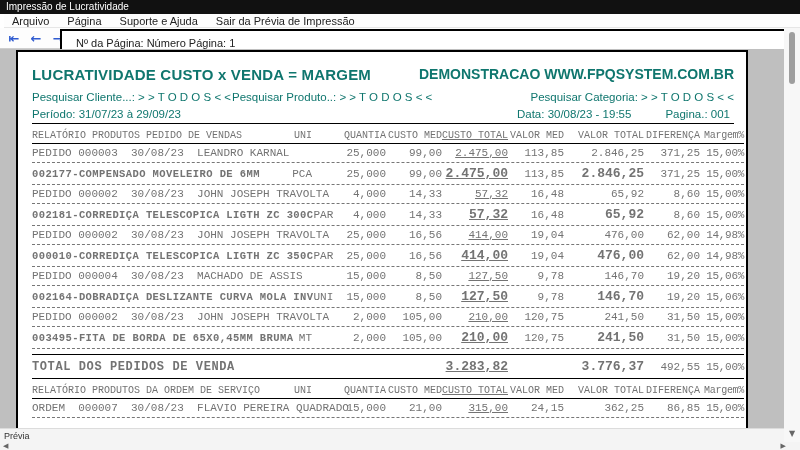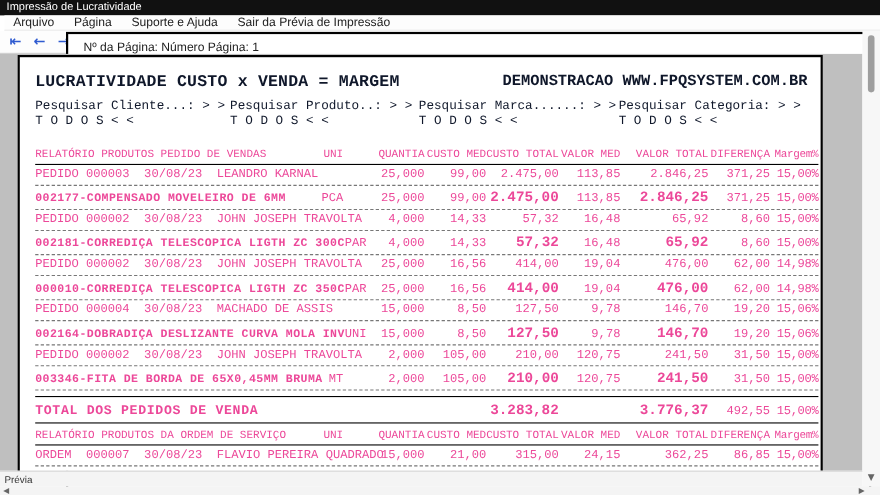--- a/index.html
+++ b/index.html
@@ -40,42 +40,42 @@
   .zoom-select{margin-left:34px;width:26px;height:15px;border:1px solid #919191;background:#fff;
        display:flex;align-items:center;justify-content:space-between;padding:0 3px;box-sizing:border-box;
        font-size:10px;color:#222;}
   .zoom-select .chev{font-size:8px;color:#555;}
   .tlabel{font-size:11px;color:#222;margin-left:6px;}
   .tlabel.page{margin-left:44px;}
   
   .viewport{position:absolute;top:49px;left:0;width:784px;height:379px;background:#bfbfbf;overflow:hidden;}
   .page{position:absolute;top:1px;left:16px;width:732px;height:620px;background:#fff;
         border:2px solid #000;box-sizing:border-box;padding:6px 2px 0 14px;}
-  .rpt-head{padding-right:10px;color:#0f172a;font-family:Liberation Mono, monospace;}
+  .rpt-head{padding-right:10px;color:#0f766e;}
   .rpt-titles{display:flex;justify-content:space-between;margin-top:8px;}
   .rpt-title-l{font-size:15px;font-weight:bold;letter-spacing:0.2px;}
   .rpt-title-r{font-size:14px;font-weight:bold;}
   .rpt-filters{display:flex;justify-content:space-between;margin-top:7px;font-size:11.5px;}
   .rpt-filters .col{display:flex;flex-direction:row;gap:1px;line-height:14px;}
   .rpt-period{display:flex;justify-content:space-between;margin-top:4px;font-size:11.5px;
               border-bottom:1.5px solid #000;padding-bottom:3px;}
   .rpt-period .right{display:flex;gap:34px;padding-right:4px;}
   
-  .rpt-table{font-family:"Liberation Mono",monospace;color:#ec4899;margin-top:14px;}
+  .rpt-table{font-family:"Liberation Mono",monospace;color:#737373;margin-top:2px;}
   .trow{display:flex;align-items:baseline;padding:3px 0 3px 0;border-bottom:1px dashed #777;}
   .trow.thead{border-bottom:1.3px solid #000;font-size:10px;padding:4px 0 2px 0;}
   .trow.total{border-top:1.5px solid #000;border-bottom:1.5px solid #000;margin-top:5px;padding:4px 0;}
   .trow.thead2{margin-top:2px;}
   .c-combo{width:280px;display:flex;white-space:pre;flex:none;}
   .c-combo .desc{white-space:pre;}
   .c-combo .uni{margin-left:auto;white-space:pre;}
   .num{flex:none;text-align:right;white-space:pre;}
   .c-qty{width:74px;}
   .c-custo_med{width:56px;}
-  .c-custo_total{width:66px;}
+  .c-custo_total{width:66px;text-decoration:underline;}
   .c-valor_med{width:56px;}
   .c-valor_total{width:80px;}
   .c-dif{width:56px;}
   .c-margem{width:44px;letter-spacing:-0.3px;}
   .trow{font-size:11px;}
   .trow.product .desc{font-weight:bold;font-size:10.5px;letter-spacing:0.4px;}
   .trow.product .c-custo_total,.trow.product .c-valor_total{font-weight:bold;font-size:13px;}
   .trow.total .desc{font-weight:bold;font-size:12px;letter-spacing:0.6px;}
   .trow.total .c-custo_total,.trow.total .c-valor_total{font-weight:bold;font-size:13px;}
   
@@ -167,23 +167,29 @@
       <div class="rpt-titles">
         <span class="rpt-title-l">LUCRATIVIDADE CUSTO x VENDA = MARGEM</span>
         <span class="rpt-title-r">DEMONSTRACAO WWW.FPQSYSTEM.COM.BR</span>
       </div>
       <div class="rpt-filters">
         <div class="col">
           <span>Pesquisar Cliente...: &gt; &gt;  T O D O S  &lt; &lt;</span>
           <span>Pesquisar Produto..: &gt; &gt;  T O D O S  &lt; &lt;</span>
         </div>
         <div class="col">
-          <span>Pesquisar Marca......: &gt; &gt;  T O D O S  &lt; &lt;</span>
           <span>Pesquisar Categoria: &gt; &gt;  T O D O S  &lt; &lt;</span>
         </div>
+      </div>
+      <div class="rpt-period">
+        <span>Período: 31/07/23 à 29/09/23</span>
+        <span class="right">
+          <span>Data: 30/08/23 - 19:55</span>
+          <span>Pagina.: 001</span>
+        </span>
       </div>
     </div>
     <div class="rpt-table">
       <div>
           <div class="trow thead">
             <span class="c-combo"><span class="desc">RELATÓRIO PRODUTOS PEDIDO DE VENDAS</span><span class="uni">UNI</span></span>
             <span class="num c-qty">QUANTIA</span>
             <span class="num c-custo_med">CUSTO MED</span>
             <span class="num c-custo_total">CUSTO TOTAL</span>
             <span class="num c-valor_med">VALOR MED</span>
@@ -275,21 +281,21 @@
             <span class="c-combo"><span class="desc">PEDIDO 000002  30/08/23  JOHN JOSEPH TRAVOLTA</span><span class="uni"></span></span>
             <span class="num c-qty">2,000</span>
             <span class="num c-custo_med">105,00</span>
             <span class="num c-custo_total">210,00</span>
             <span class="num c-valor_med">120,75</span>
             <span class="num c-valor_total">241,50</span>
             <span class="num c-dif">31,50</span>
             <span class="num c-margem">15,00%</span>
           </div>
           <div class="trow product">
-            <span class="c-combo"><span class="desc">003346-FITA DE BORDA DE 65X0,45MM BRUMA</span><span class="uni">MT</span></span>
+            <span class="c-combo"><span class="desc">003495-FITA DE BORDA DE 65X0,45MM BRUMA</span><span class="uni">MT</span></span>
             <span class="num c-qty">2,000</span>
             <span class="num c-custo_med">105,00</span>
             <span class="num c-custo_total">210,00</span>
             <span class="num c-valor_med">120,75</span>
             <span class="num c-valor_total">241,50</span>
             <span class="num c-dif">31,50</span>
             <span class="num c-margem">15,00%</span>
           </div>
           <div class="trow total">
             <span class="c-combo"><span class="desc">TOTAL DOS PEDIDOS DE VENDA</span><span class="uni"></span></span>

